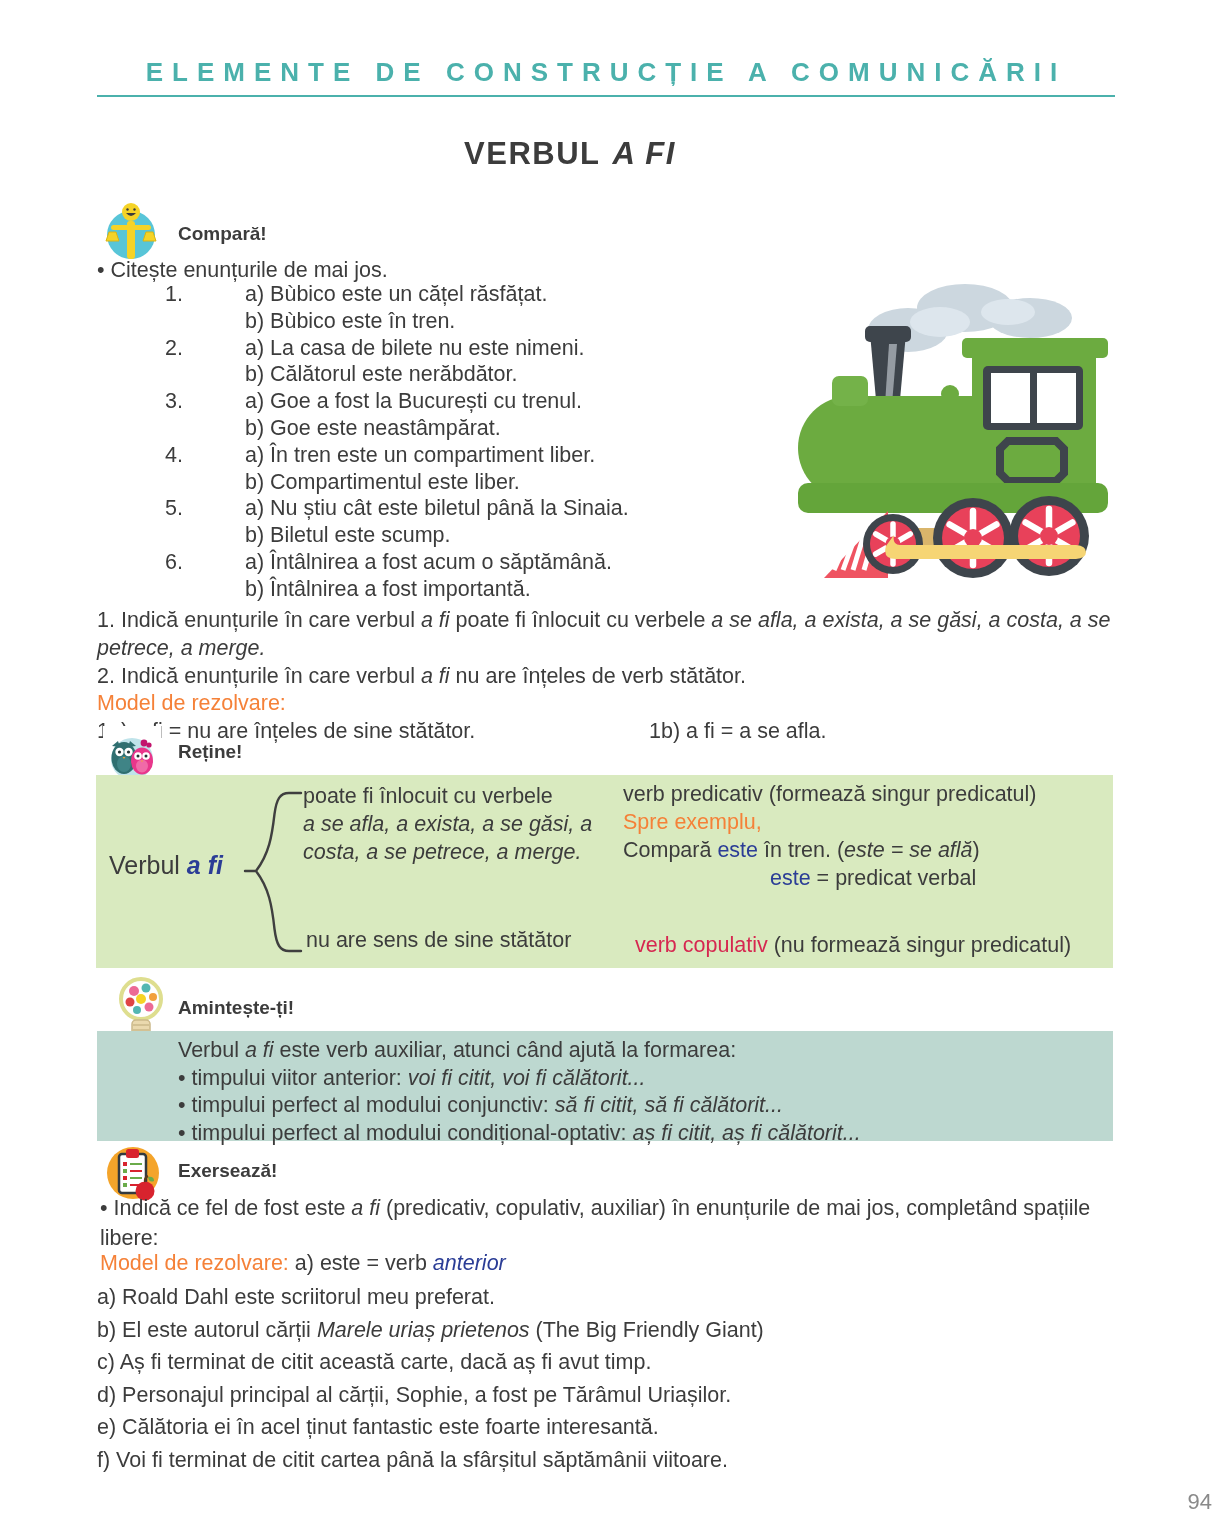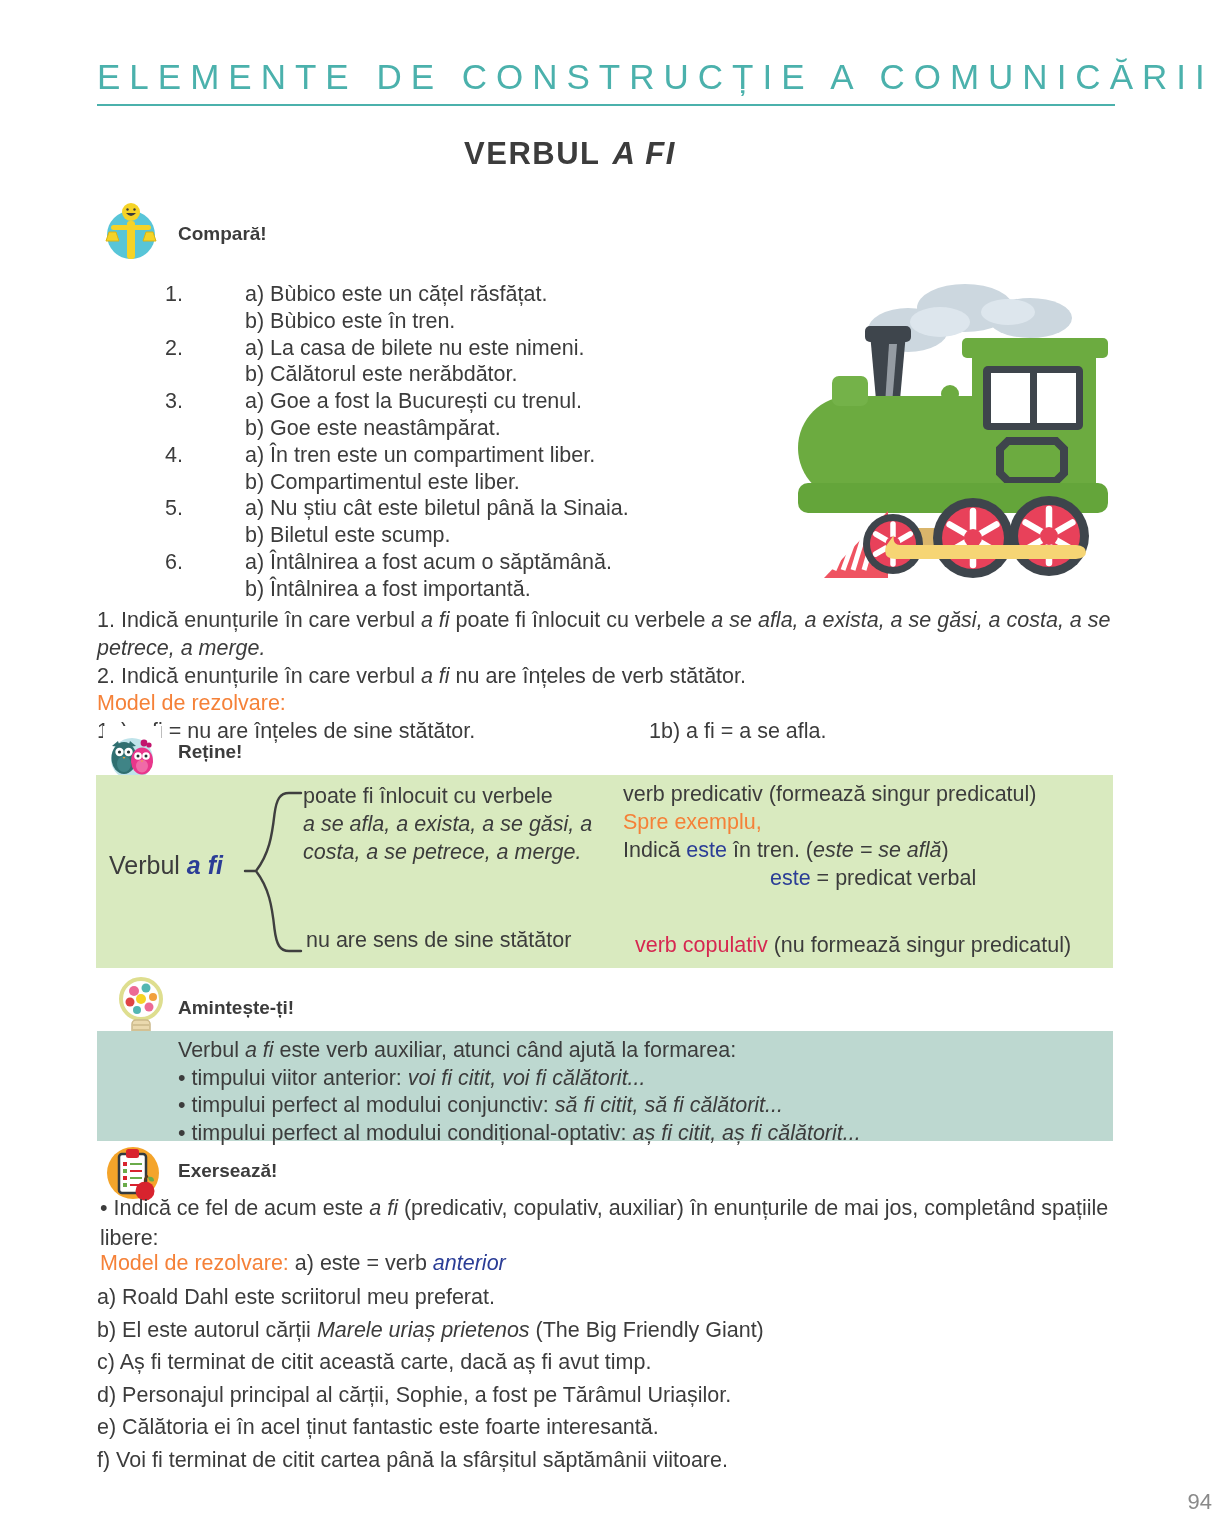--- a/index.html
+++ b/index.html
@@ -13,21 +13,21 @@
   .abs{position:absolute}
   .t{font-size:21.5px;line-height:26.8px}
   .nowrap{white-space:nowrap}
   .st-i{font-style:italic}
   .st-b{font-weight:700}
   .st-blue{color:var(--blue)}
   .st-orange{color:var(--orange)}
   .st-red{color:var(--red)}
 
   .header{left:97px;top:57px;width:1018px;text-align:center}
-  .header-title{font-size:35px;font-weight:400;letter-spacing:9px;color:var(--teal);white-space:nowrap}
+  .header-title{font-size:26px;font-weight:700;letter-spacing:9px;color:var(--teal);white-space:nowrap}
   .header-rule{border-top:2.5px solid var(--teal);margin-top:7px}
 
   .page-title{left:97px;top:136px;width:1018px;text-align:center;font-size:31px;font-weight:700;letter-spacing:1.5px}
   .page-title .inner{display:inline-block;transform:translateX(-36px)}
   .page-title .it{font-style:italic;margin-left:12px}
 
   .sec-label{font-size:19px;font-weight:700;white-space:nowrap}
   .read-list{left:165px;top:281px;width:640px}
   .read-list .row{display:flex;height:26.8px}
   .read-list .n{width:80px}
@@ -78,20 +78,21 @@
     <rect x="7" y="24" width="40" height="5" rx="2.5" fill="#f5d327"></rect>
     <path d="M5 31 l-3 9 h13 l-3 -9 z" fill="#f5d327" stroke="#d9b514" stroke-width="1"></path>
     <path d="M42 31 l-3 9 h13 l-3 -9 z" fill="#f5d327" stroke="#d9b514" stroke-width="1"></path>
     <circle cx="27" cy="11" r="9" fill="#f5d327"></circle>
     <circle cx="23.5" cy="8.5" r="1.2" fill="#3c3c3c"></circle>
     <circle cx="30.5" cy="8.5" r="1.2" fill="#3c3c3c"></circle>
     <path d="M22 12 q5 6 10 0 z" fill="#3c3c3c"></path>
   </svg>
   <div class="abs sec-label" style="left:178px;top:223px">Compară!</div>
 
+  <div class="abs t" style="left:97px;top:257px">• Citește enunțurile de mai jos.</div>
 
   <div class="abs read-list t">
     <div class="row">
         <span class="n">1.</span>
         <span>a) Bùbico este un cățel răsfățat.</span>
       </div>
     <div class="row">
         <span class="n"></span>
         <span>b) Bùbico este în tren.</span>
       </div>
@@ -240,21 +241,21 @@
       <path d="M58 5 H46 C37 5 33.5 11 31.5 26 C29 48 26 66 13 83 C26 100 29 118 31.5 141 C33.5 157 37 163 46 163 H58 M2 83 H13" stroke="#3f3f3f" stroke-width="2.4" fill="none" stroke-linecap="round"></path>
     </svg>
     <div class="abs gb-b1 t">
       <div>poate fi înlocuit cu verbele</div>
       <div class="st-i">a se afla, a exista, a se găsi, a</div>
       <div class="st-i">costa, a se petrece, a merge.</div>
     </div>
     <div class="abs gb-b2 t nowrap">nu are sens de sine stătător</div>
     <div class="abs gb-r1 t nowrap">verb predicativ (formează singur predicatul)</div>
     <div class="abs gb-r2 t nowrap st-orange">Spre exemplu,</div>
-    <div class="abs gb-r3 t nowrap"><span>Indică </span><span class="st-blue">este</span><span> în tren. (</span><span class="st-i">este = se află</span><span>)</span></div>
+    <div class="abs gb-r3 t nowrap"><span>Compară </span><span class="st-blue">este</span><span> în tren. (</span><span class="st-i">este = se află</span><span>)</span></div>
     <div class="abs gb-r4 t nowrap"><span class="st-blue">este</span><span> = predicat verbal</span></div>
     <div class="abs gb-r5 t nowrap"><span class="st-red">verb copulativ</span><span> (nu formează singur predicatul)</span></div>
   </div>
 
   <svg class="abs" style="left:116px;top:975px" width="50" height="66" viewBox="0 0 50 66">
     <circle cx="25" cy="24" r="20" fill="#fff" stroke="#dede8f" stroke-width="4"></circle>
     <circle cx="18" cy="16" r="5" fill="#ec6a95"></circle>
     <circle cx="30" cy="13" r="4.5" fill="#53b7b2"></circle>
     <circle cx="37" cy="22" r="4" fill="#f2a03d"></circle>
     <circle cx="14" cy="27" r="4.5" fill="#e04545"></circle>
@@ -287,21 +288,21 @@
         <line x1="25" y1="33" x2="37" y2="33" stroke="#6aab4a"></line>
       <rect x="18" y="38" width="4" height="4" fill="#6aab4a"></rect>
         <line x1="25" y1="40" x2="37" y2="40" stroke="#d8232e"></line>
     </g>
     <circle cx="40" cy="46" r="9.5" fill="#d8232e"></circle>
     <path d="M40 37 q-1 -4 3 -6" stroke="#5a3b1e" stroke-width="2" fill="none"></path>
     <path d="M43 32 q6 -1 6 4 q-5 2 -6 -4 z" fill="#6aab4a"></path>
   </svg>
   <div class="abs sec-label" style="left:178px;top:1160px">Exersează!</div>
 
-  <div class="abs ex-intro t"><span>• Indică ce fel de acum este </span><span class="st-i">a fi</span><span> (predicativ, copulativ, auxiliar) în enunțurile de mai jos, completând spațiile libere:</span></div>
+  <div class="abs ex-intro t"><span>• Indică ce fel de fost este </span><span class="st-i">a fi</span><span> (predicativ, copulativ, auxiliar) în enunțurile de mai jos, completând spațiile libere:</span></div>
   <div class="abs ex-model t nowrap"><span class="st-orange">Model de rezolvare:</span><span> a) este = verb </span><span class="st-i st-blue">anterior</span></div>
   <div class="abs ex-items t">
     <div class="ex-item"><span>a) Roald Dahl este scriitorul meu preferat.</span></div>
     <div class="ex-item"><span>b) El este autorul cărții </span><span class="st-i">Marele uriaș prietenos</span><span> (The Big Friendly Giant)</span></div>
     <div class="ex-item"><span>c) Aș fi terminat de citit această carte, dacă aș fi avut timp.</span></div>
     <div class="ex-item"><span>d) Personajul principal al cărții, Sophie, a fost pe Tărâmul Uriașilor.</span></div>
     <div class="ex-item"><span>e) Călătoria ei în acel ținut fantastic este foarte interesantă.</span></div>
     <div class="ex-item"><span>f) Voi fi terminat de citit cartea până la sfârșitul săptămânii viitoare.</span></div>
   </div>
 

